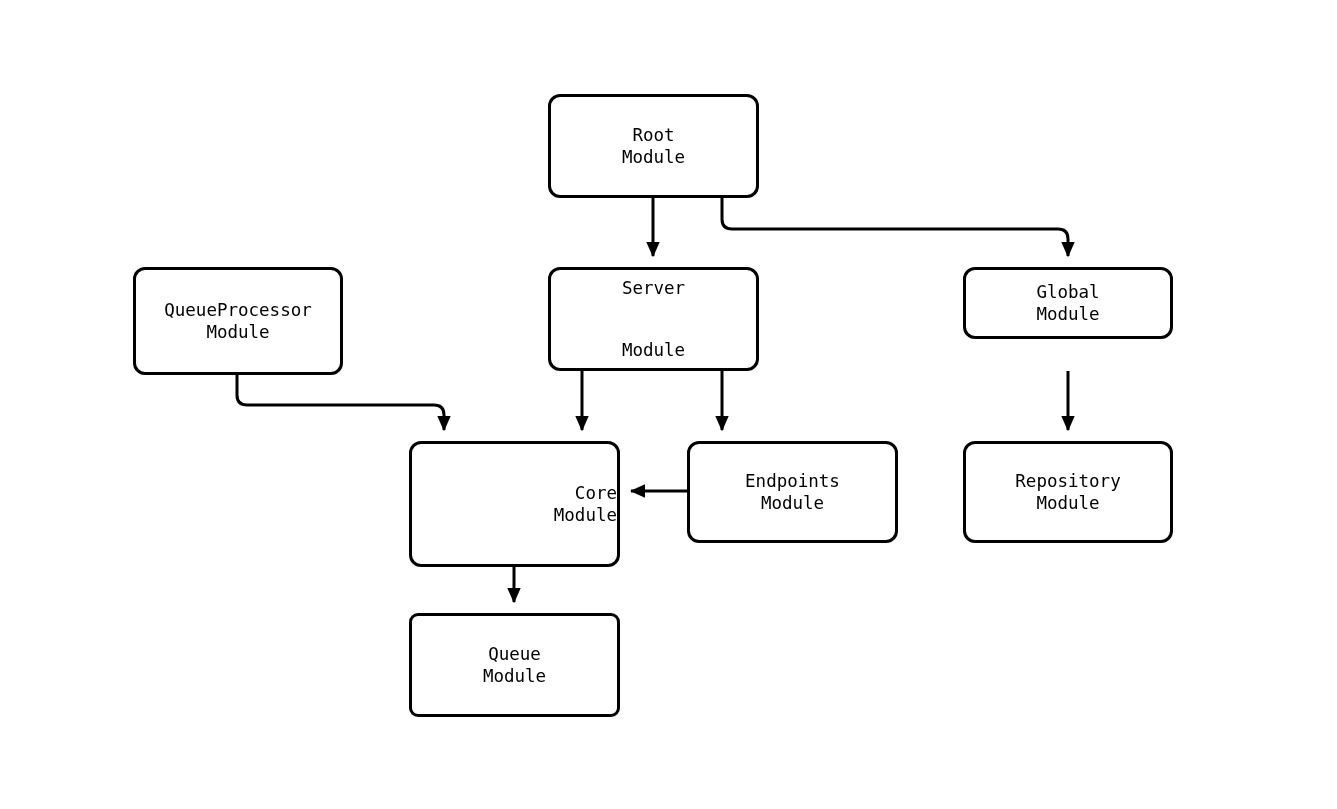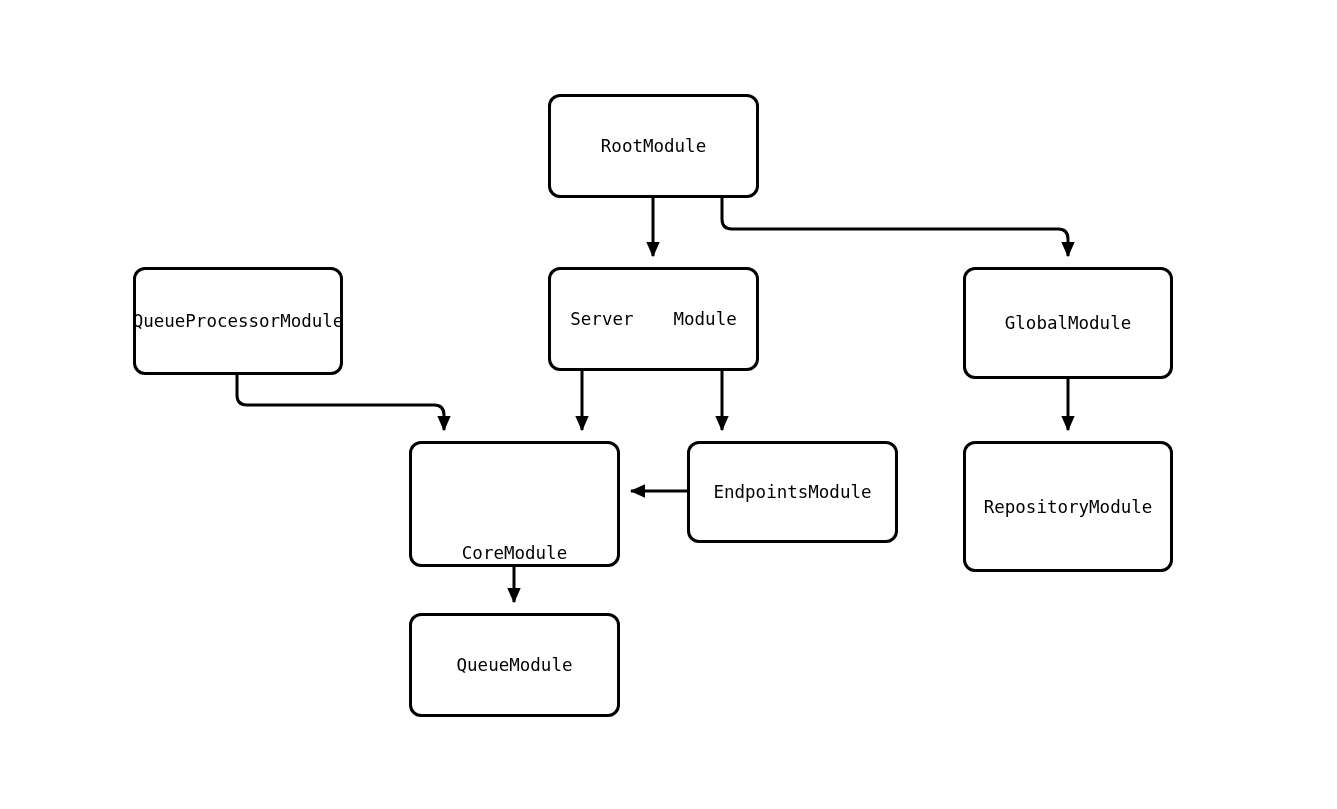--- a/index.html
+++ b/index.html
@@ -27,21 +27,21 @@
     width: 1337px;
     height: 809px;
   }
   .node {
     position: absolute;
     box-sizing: border-box;
     background: #ffffff;
     border: 3px solid #000000;
     border-radius: 12px;
     display: flex;
-    flex-direction: row;
+    flex-direction: column;
     align-items: center;
     justify-content: center;
     z-index: 2;
   }
   .node-label {
     font-family: "DejaVu Sans Mono", "Liberation Mono", monospace;
     font-size: 17.5px;
     line-height: 22px;
     color: #000000;
     text-align: center;
@@ -86,38 +86,38 @@
   <div class="node" id="node-queueprocessor" style="left:133px; top:267px; width:210px; height:108px;">
     <div class="node-label">QueueProcessor</div>
     <div class="node-label">Module</div>
   </div>
 
   <div class="node" id="node-server" style="left:548px; top:267px; width:211px; height:104px;gap:40px;">
     <div class="node-label">Server</div>
     <div class="node-label">Module</div>
   </div>
 
-  <div class="node" id="node-global" style="left:963px; top:267px; width:210px; height:112px;">
+  <div class="node" id="node-global" style="left:963px; top:267px; width:210px; height:72px;">
     <div class="node-label">Global</div>
     <div class="node-label">Module</div>
   </div>
 
   <div class="node" id="node-core" style="left:409px; top:441px; width:211px; height:126px;align-items:flex-end;">
     <div class="node-label">Core</div>
     <div class="node-label">Module</div>
   </div>
 
   <div class="node" id="node-endpoints" style="left:687px; top:441px; width:211px; height:102px;">
     <div class="node-label">Endpoints</div>
     <div class="node-label">Module</div>
   </div>
 
-  <div class="node" id="node-repository" style="left:963px; top:441px; width:210px; height:131px;">
+  <div class="node" id="node-repository" style="left:963px; top:441px; width:210px; height:102px;">
     <div class="node-label">Repository</div>
     <div class="node-label">Module</div>
   </div>
 
-  <div class="node" id="node-queue" style="left:409px; top:613px; width:211px; height:104px;">
+  <div class="node" id="node-queue" style="left:409px; top:613px; width:211px; height:104px;border-radius:9px;">
     <div class="node-label">Queue</div>
     <div class="node-label">Module</div>
   </div>
 
 </div>
 
 </body></html>

